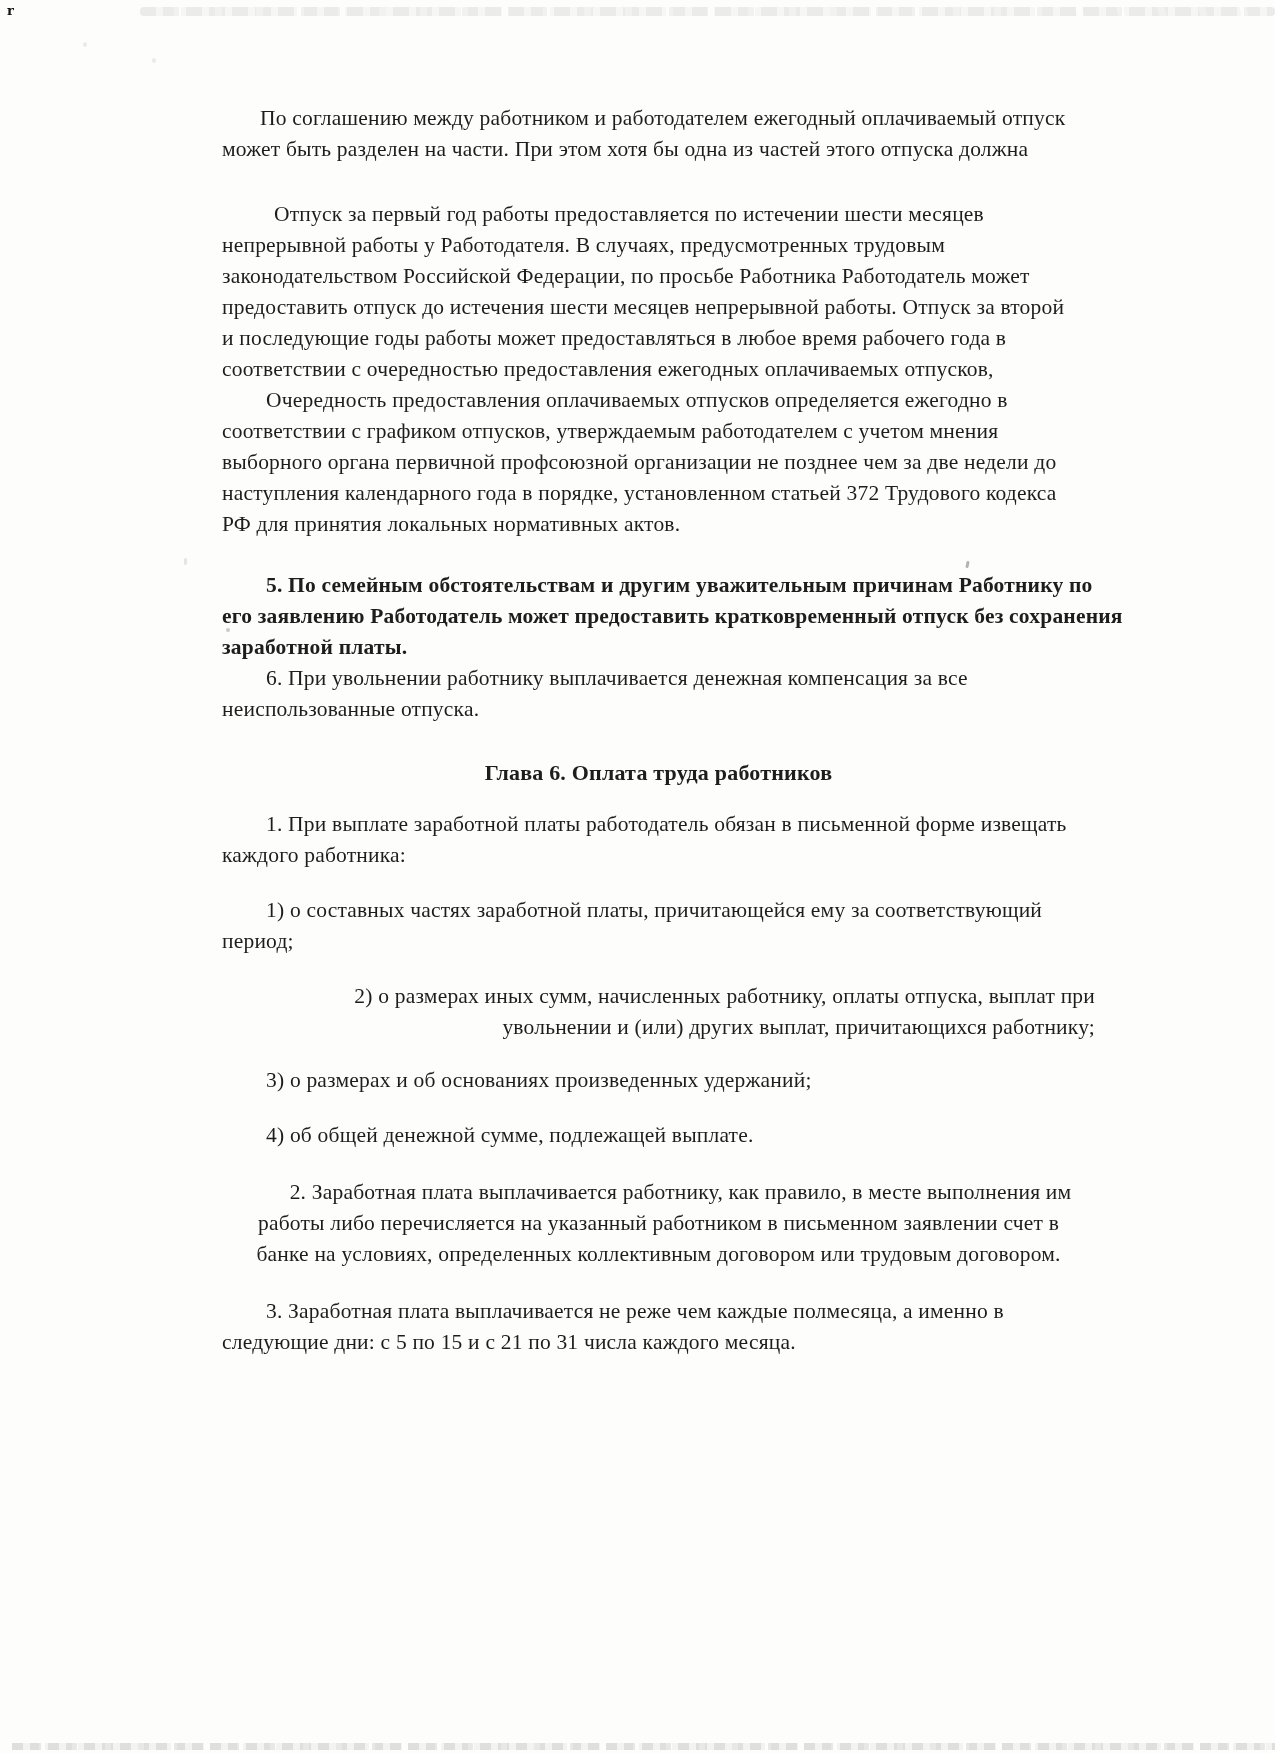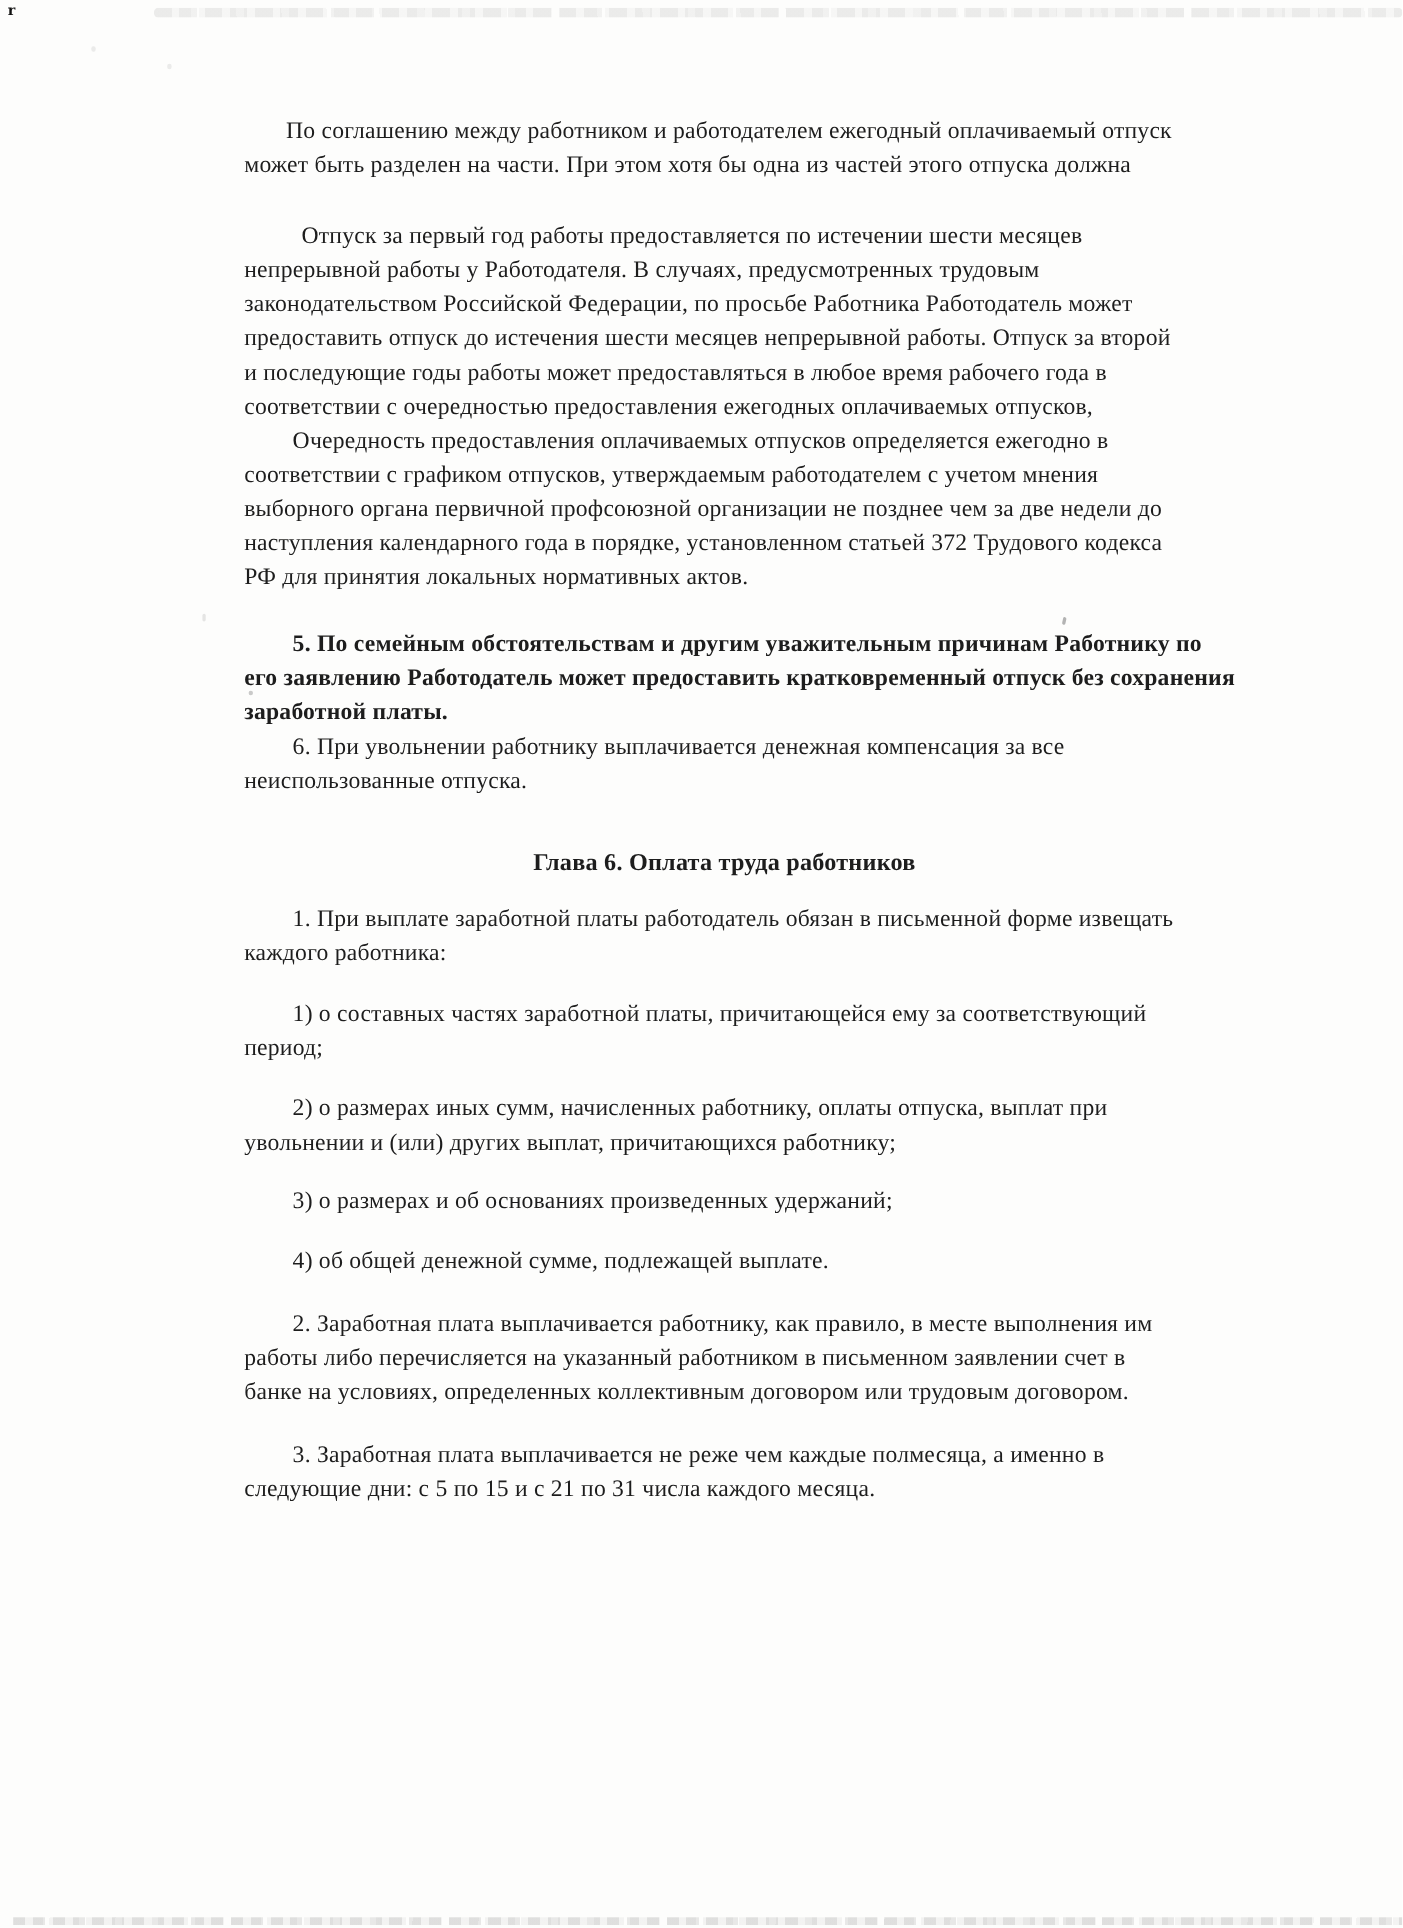--- a/index.html
+++ b/index.html
@@ -29,33 +29,33 @@
   .line { white-space: nowrap; }
   .line.first { text-indent: var(--indent, 44px); }
 
   
   .p-vacation-split   { --indent: 38px; }
   .p-first-year       { --indent: 52px; margin-top: 34px; }
   .p-vacation-order   { margin-top: 0; }
   .p-item5-family     { margin-top: 30px; font-weight: bold; }
   .p-item6-dismissal  { margin-top: 0; }
   .chapter-heading {
-    margin-top: 42px;
+    margin-top: 31px;
     margin-bottom: 20px;
     text-align: center;
     font-weight: bold;
     font-size: 22px;
     line-height: 33px;
   }
   .p-ch6-item1  { margin-top: 0; }
   .p-ch6-sub1   { margin-top: 24px; }
-  .p-ch6-sub2   { margin-top: 24px; }
+  .p-ch6-sub2   { margin-top: 24px; text-align: right; }
   .p-ch6-sub3   { margin-top: 22px; }
   .p-ch6-sub4   { margin-top: 24px; }
-  .p-ch6-item2  { margin-top: 26px; }
+  .p-ch6-item2  { margin-top: 26px; text-align: center; }
   .p-ch6-item3  { margin-top: 26px; }
   .p-ch6-payday { margin-top: 28px; }
 
   
   .corner-mark {
     position: absolute;
     left: 7px;
     top: 4px;
     font-family: "DejaVu Serif", serif;
     font-weight: bold;

